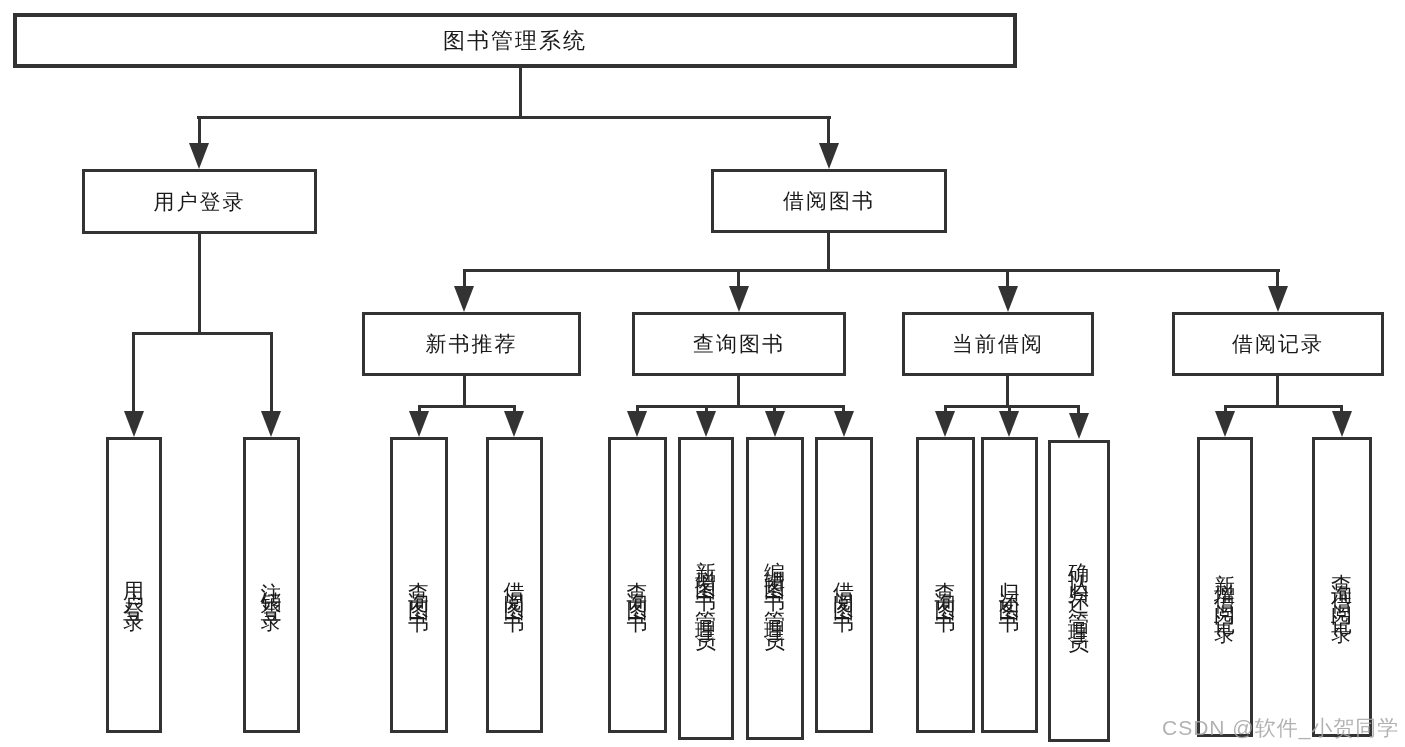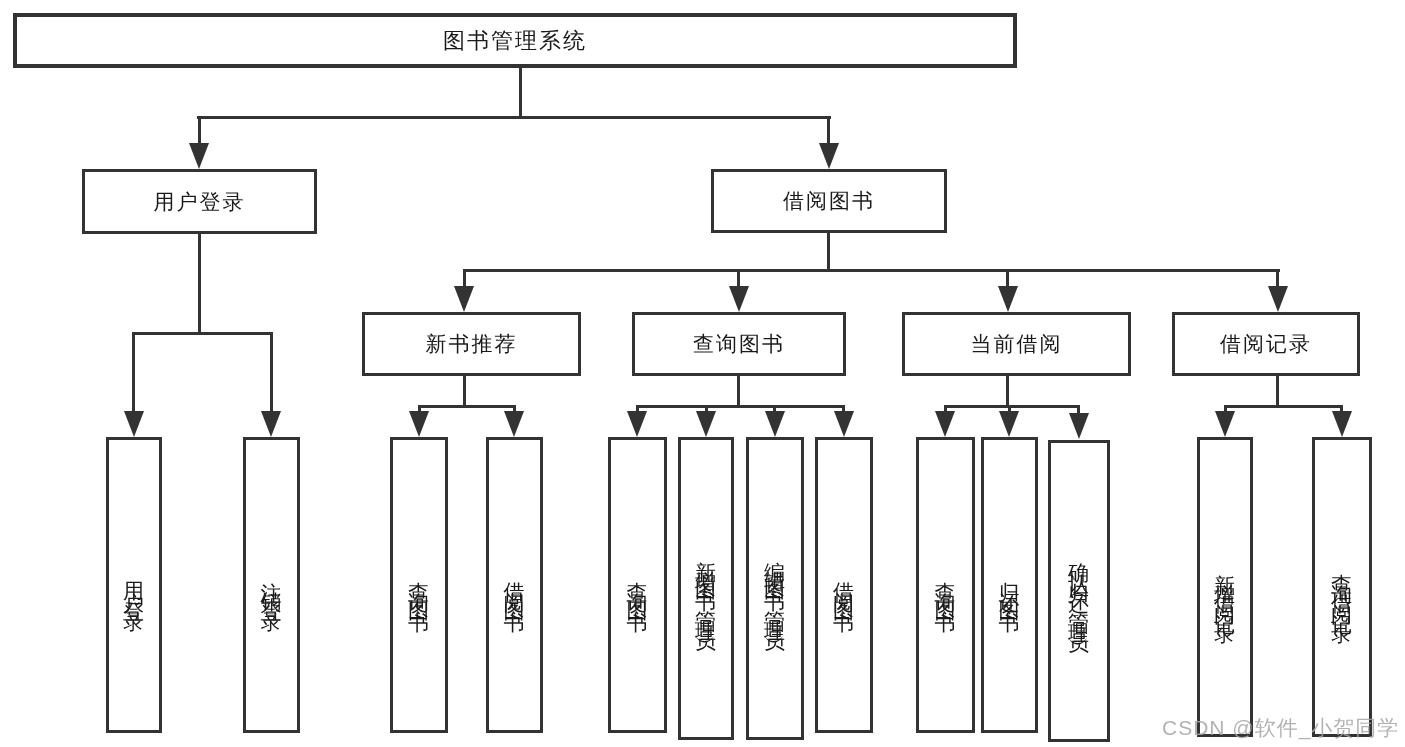--- a/index.html
+++ b/index.html
@@ -74,25 +74,25 @@
   </div>
 
   <div class="box" style="left:362px;top:312px;width:219px;height:64px">
     <span>新书推荐</span>
   </div>
 
   <div class="box" style="left:632px;top:312px;width:214px;height:64px">
     <span>查询图书</span>
   </div>
 
-  <div class="box" style="left:902px;top:312px;width:229px;height:64px">
+  <div class="box" style="left:902px;top:312px;width:192px;height:64px">
     <span>当前借阅</span>
   </div>
 
-  <div class="box" style="left:1172px;top:312px;width:188px;height:64px">
+  <div class="box" style="left:1172px;top:312px;width:212px;height:64px">
     <span>借阅记录</span>
   </div>
 
   <div class="box leaf" style="left:106px;top:437px;width:56px;height:296px">
     <span>用户登录</span>
   </div>
   <div class="box leaf" style="left:243px;top:437px;width:57px;height:296px">
     <span>注销登录</span>
   </div>
 

